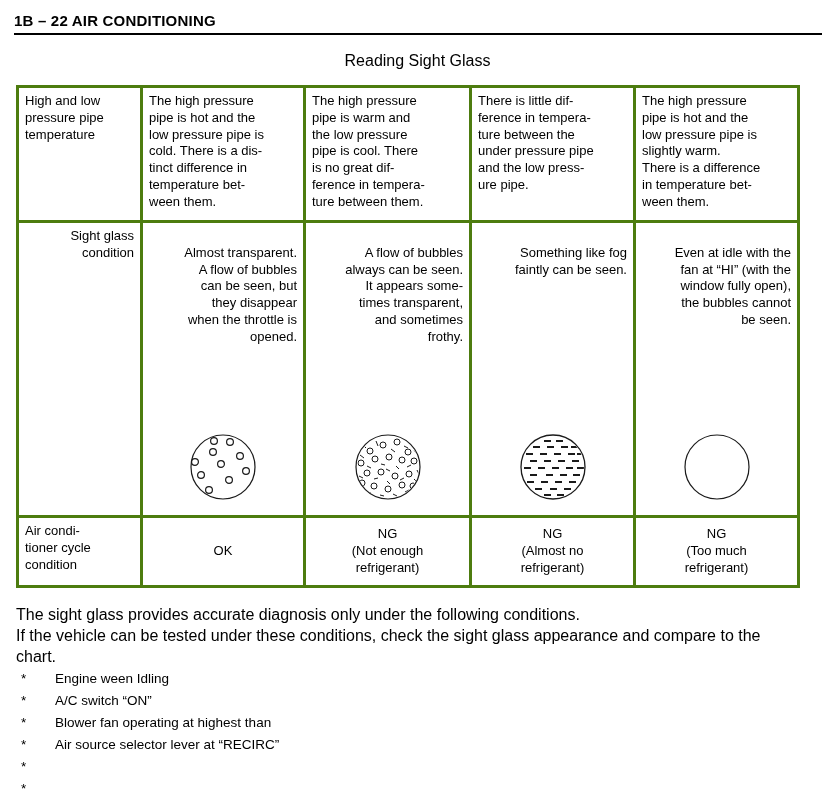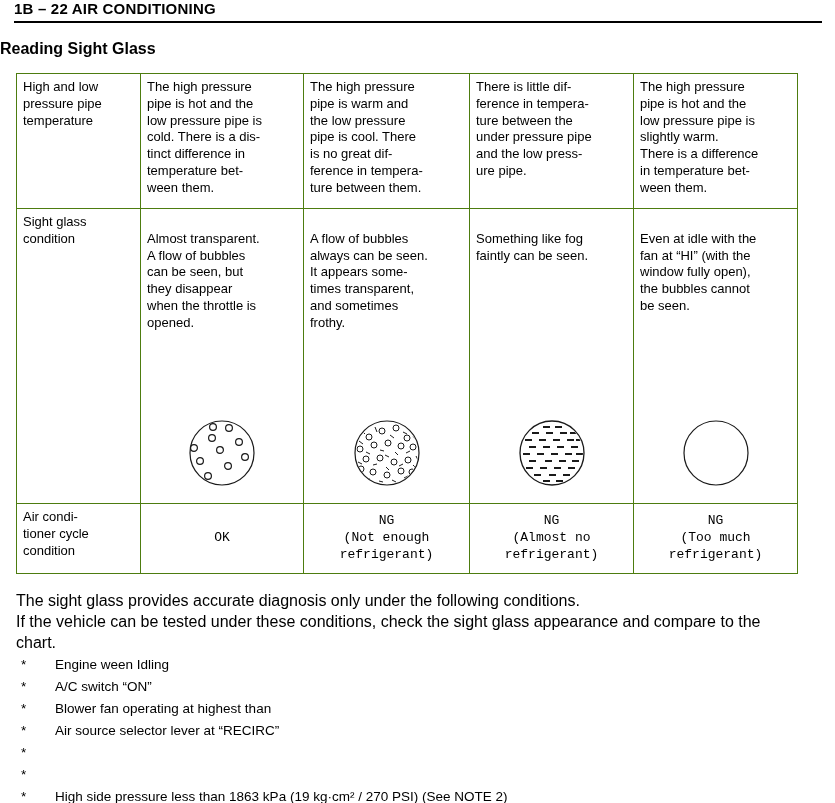--- a/index.html
+++ b/index.html
@@ -3,59 +3,58 @@
 <meta charset="utf-8">
 <style>
   * { margin: 0; padding: 0; box-sizing: border-box; }
   html, body { background: #ffffff; }
   body {
     width: 835px; height: 803px;
     font-family: "Liberation Sans", sans-serif;
     color: #000;
     overflow: hidden;
   }
-  .page { width: 835px; height: 578px; position: relative; }
+  .page { width: 835px; height: 578px; position: relative; padding-top: 12px; }
 
   .section-header {
     margin-left: 14px;
     font-size: 15px; font-weight: bold;
     letter-spacing: 0.2px;
   }
   .header-rule {
     margin: 4px 13px 0 14px;
     border-top: 2.5px solid #000;
   }
   .page-title {
-    text-align: left;
-    font-size: 16px; font-weight: bold;
+    text-align: center;
+    font-size: 16px; font-weight: normal;
     margin-top: 17px;
   }
 
   table.sight-table {
     margin: 15px 0 0 16px;
     border-collapse: collapse;
     table-layout: fixed;
     width: 781px;
   }
   table.sight-table td {
-    border: 1px solid #4d7c0f;
+    border: 3px solid #4d7c0f;
     vertical-align: top;
     padding: 5px 6px;
     font-size: 13px;
     line-height: 16.8px;
     white-space: pre-line;
   }
   tr.row-pipes td { height: 135px; }
-  tr.row-sight td { height: 295px; position: relative; }
+  tr.row-sight td { height: 295px; position: relative; text-align: right; }
   tr.row-cycle td { height: 70px; }
   tr.row-cycle td.cycle-val {
     text-align: center;
     vertical-align: middle;
     white-space: pre-line;
-    font-family: Liberation Mono, monospace;
   }
   .diagram-wrap {
     position: absolute;
     left: 50%;
     top: 193px;
     transform: translateX(-50%);
     width: 68px; height: 68px;
   }
   svg.glass { display: block; }
 

